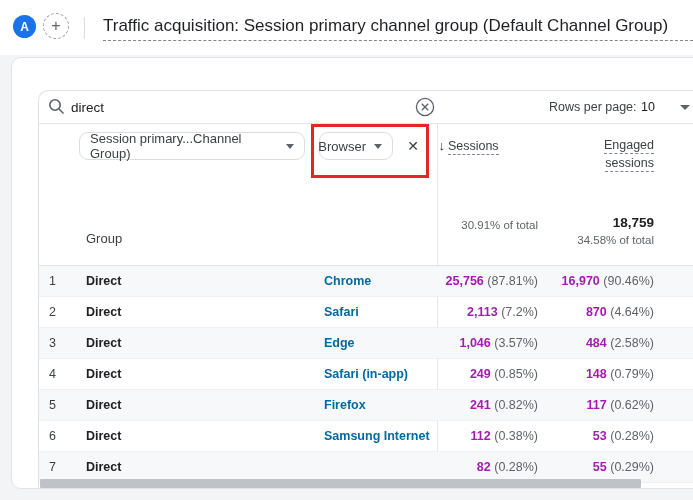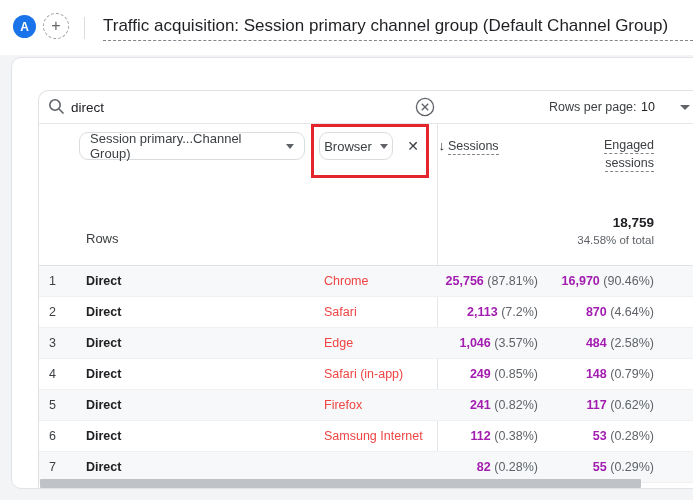--- a/index.html
+++ b/index.html
@@ -37,21 +37,21 @@
   .rpp-value { position:absolute; left:602px; top:9px; font-size:12.5px; color:#202124; }
   .rpp-caret { position:absolute; left:641px; top:14px; width:0; height:0;
             border-left:5px solid transparent; border-right:5px solid transparent; border-top:5px solid #5f6368; }
   .search-divider { position:absolute; left:0; top:32px; width:700px; height:1px; background:#e4e6e9; }
   
   .chip { position:absolute; height:28px; border:1px solid #dadce0; border-radius:9px; background:#fff;
             display:flex; align-items:center; padding:0 10px; gap:8px; font-size:13px; color:#3c4043; cursor:pointer; }
   .chip-caret { width:0; height:0; border-left:4px solid transparent; border-right:4px solid transparent;
             border-top:5px solid #5f6368; }
   .chip-primary { left:40px; top:41px; width:226px; justify-content:space-between; }
-  .chip-secondary { left:280px; top:41px; width:74px; justify-content:center; }
+  .chip-secondary { left:280px; top:41px; width:74px; justify-content:flex-end; }
   .remove-filter { position:absolute; left:366px; top:47px; width:16px; height:16px; font-size:14px;
             color:#3c4043; line-height:16px; text-align:center; cursor:pointer; }
   .annotation-box { position:absolute; left:272px; top:33px; width:118px; height:54px;
             border:3px solid #e5252c; pointer-events:none; }
   
   .col-divider { position:absolute; left:398px; top:32px; width:1px; height:356px; background:#e4e6e9; }
   .hdr-sessions { position:absolute; left:360px; top:47px; width:139px; text-align:center;
             font-size:12.5px; color:#3c4043; white-space:nowrap; }
   .hdr-engaged { position:absolute; left:495px; top:45px; width:120px; text-align:right;
             font-size:12.5px; color:#3c4043; line-height:18px; }
@@ -65,21 +65,21 @@
   .total-sessions { left:360px; top:124px; }
   .total-engaged { left:476px; top:124px; }
   .header-bottom { position:absolute; left:0; top:174px; width:700px; height:1px; background:#dfe1e5; }
   
   .rows-wrap { position:absolute; left:0; top:175px; width:700px; }
   .t-row { position:relative; width:700px; height:31px; border-bottom:1px solid #eef0f2; }
   .t-row.stripe { background:#f7f8f9; }
   .t-row span { position:absolute; top:8px; font-size:12.5px; }
   .c-num { left:0; width:17px; text-align:right; color:#3c4043; }
   .c-dim1 { left:47px; font-weight:bold; color:#202124; }
-  .c-dim2 { left:285px; font-weight:normal; color:#ef4444; }
+  .c-dim2 { left:285px; font-weight:bold; color:#0369a1; }
   .c-sess { left:360px; width:139px; text-align:right; white-space:nowrap; }
   .c-eng  { left:476px; width:139px; text-align:right; white-space:nowrap; }
   .val-num { font-weight:bold; color:#a21caf;text-align:right; }
   .val-pct { color:#5f6368; }
   
   .h-scrollbar { position:absolute; left:1px; top:388px; width:601px; height:9px;
             background:#bfc3c7; border-radius:1px; cursor:pointer; }
 </style>
 </head>
 <body>
@@ -128,22 +128,23 @@
 
     <div class="col-divider"></div>
     <div class="hdr-sessions">
       <span class="sort-arrow">↓</span><span class="dash-underline">Sessions</span>
     </div>
     <div class="hdr-engaged">
       <div><span class="dash-underline">Engaged</span></div>
       <div><span class="dash-underline">sessions</span></div>
     </div>
 
-    <div class="total-label">Rows</div>
+    <div class="total-label">Group</div>
     <div class="total-box total-sessions">
+      <div class="total-pct">30.91% of total</div>
     </div>
     <div class="total-box total-engaged">
       <div class="total-num">18,759</div>
       <div class="total-pct">34.58% of total</div>
     </div>
     <div class="header-bottom"></div>
 
     <div class="rows-wrap">
 
       <div class="t-row stripe">

